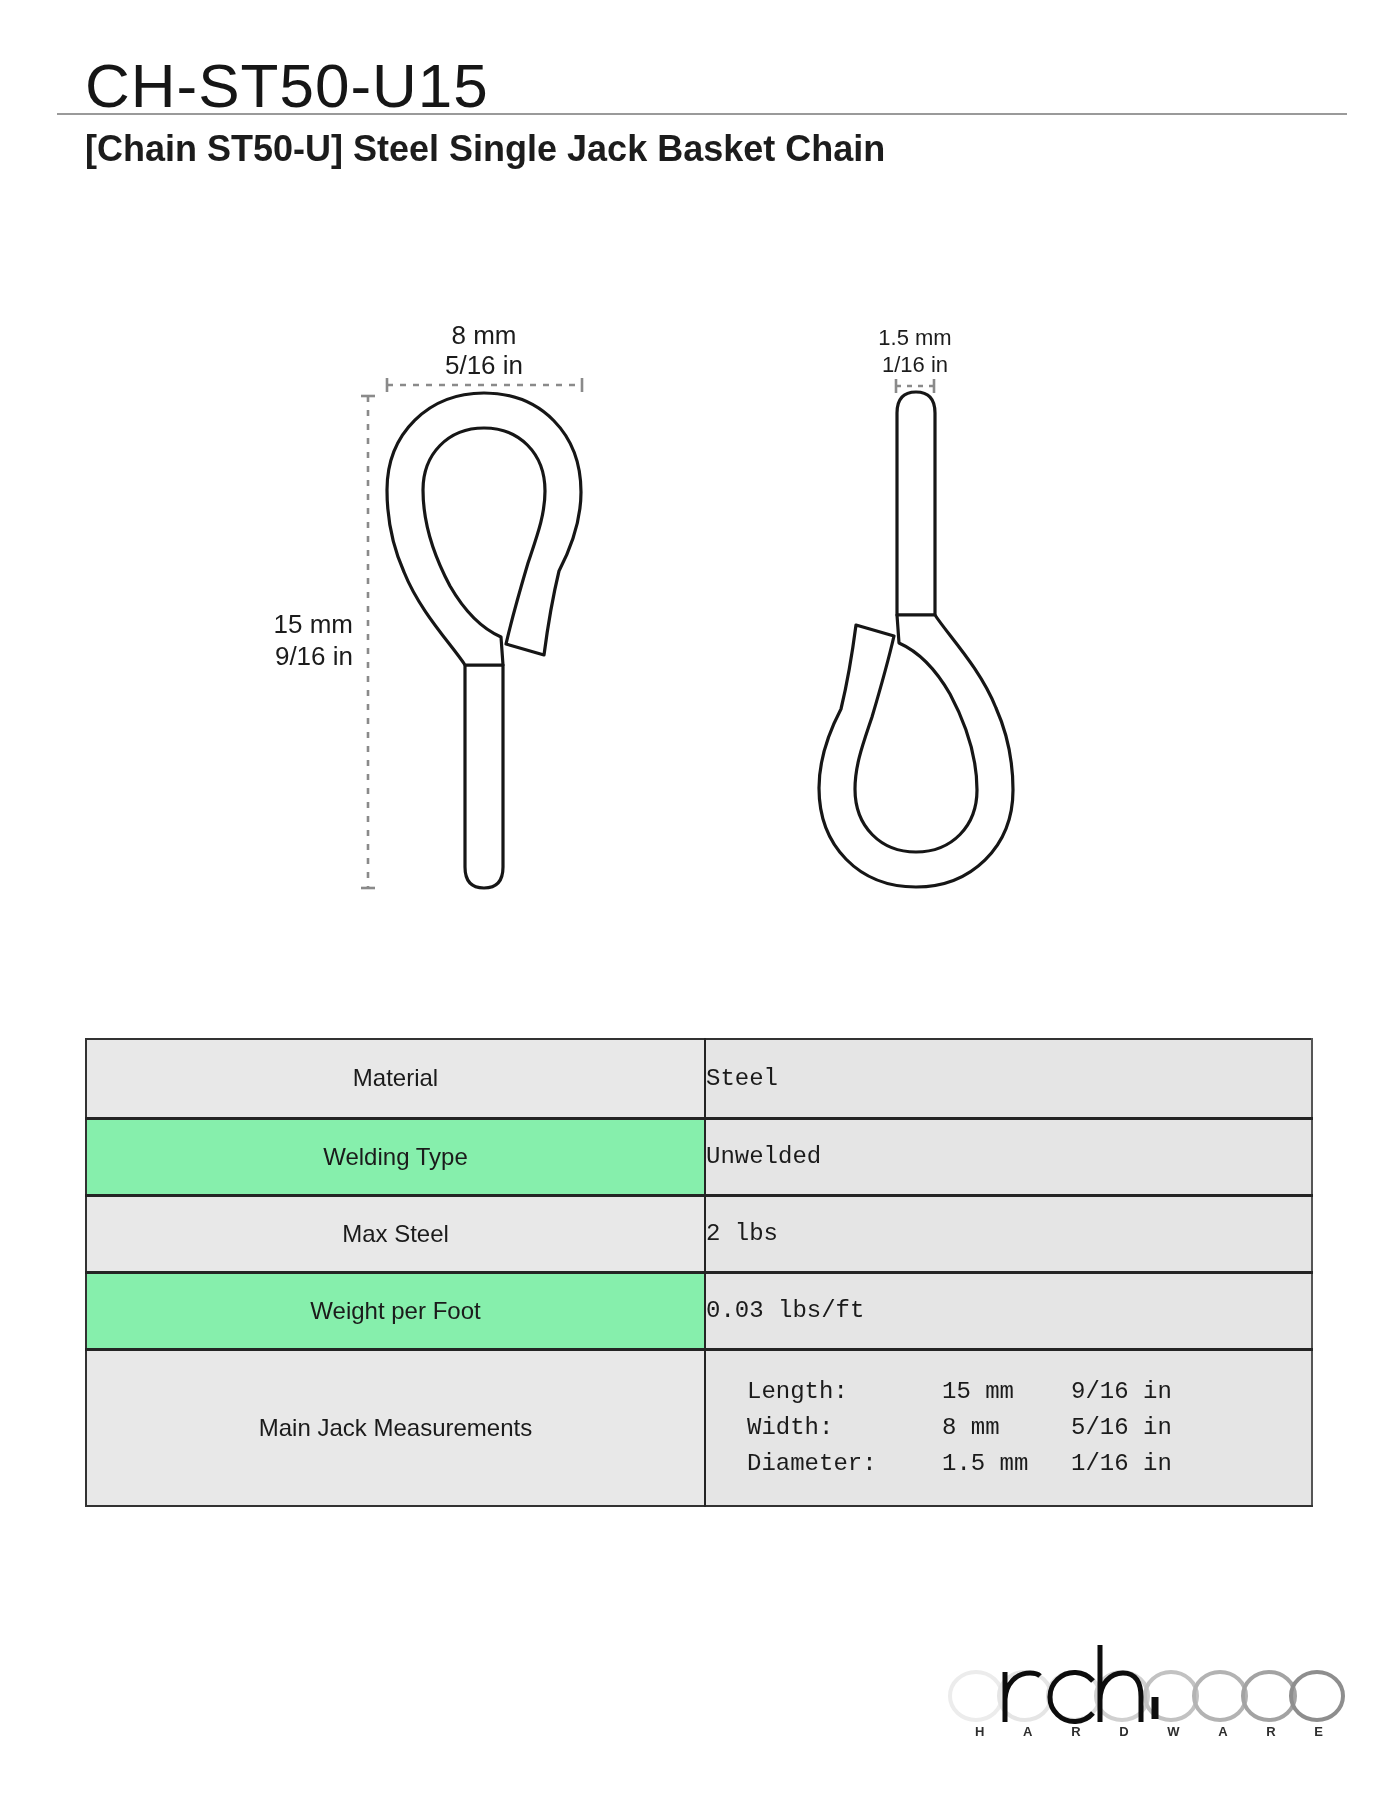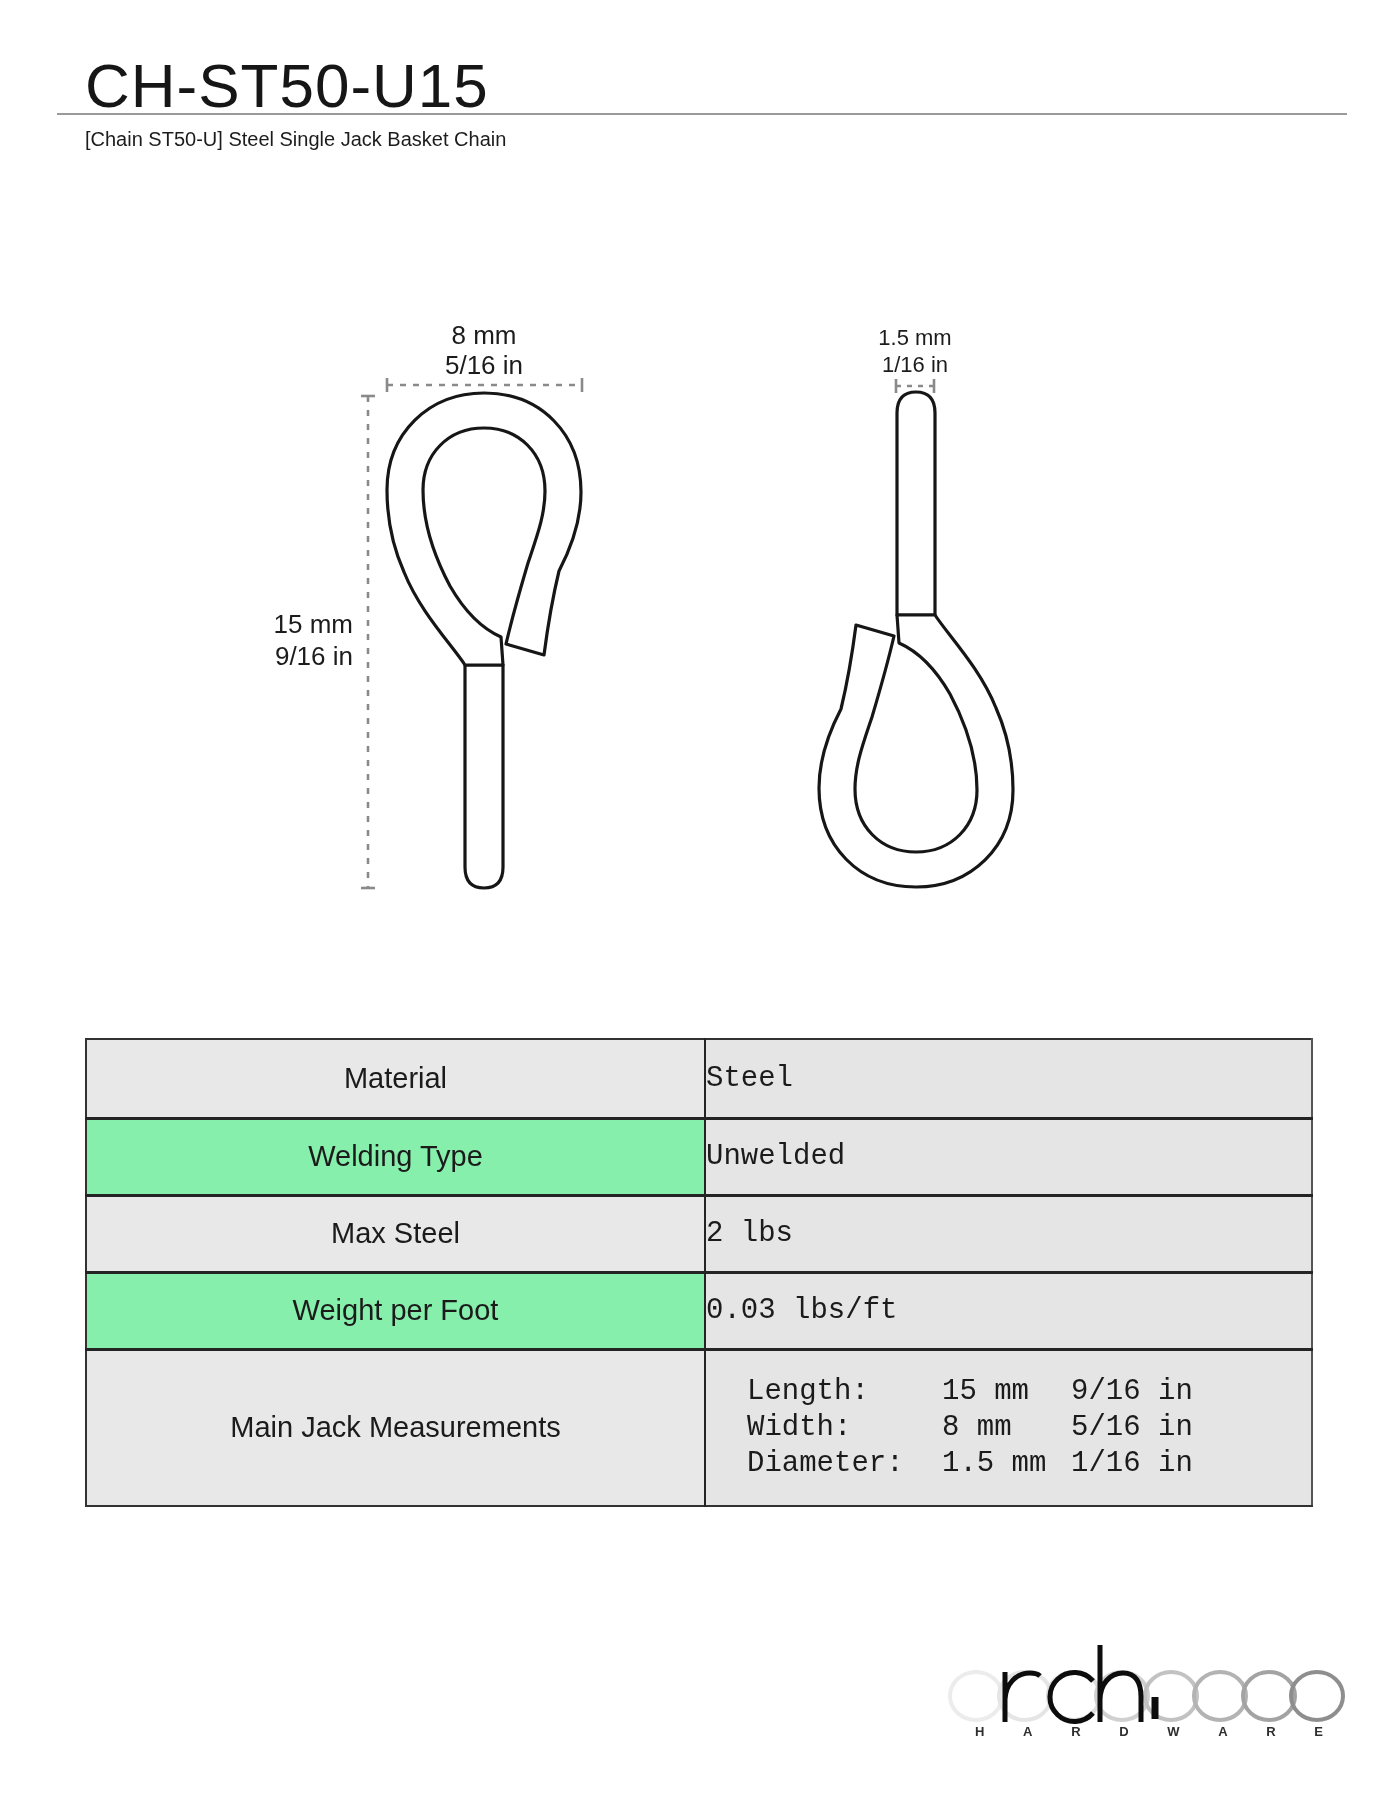--- a/index.html
+++ b/index.html
@@ -10,33 +10,33 @@
   
   .sku-title{
     position:absolute;left:85px;top:50px;font-size:62px;font-weight:400;
     letter-spacing:1px;color:#161616;
   }
   .header-rule{
     position:absolute;left:57px;top:113px;width:1290px;height:0;
     border-top:2px solid #9a9a9a;
   }
   .subtitle{
-    position:absolute;left:85px;top:128px;font-size:20px;font-weight:400;color:#1c1c1c;
+    position:absolute;left:85px;top:128px;font-size:36px;font-weight:700;color:#1c1c1c;
   }
   
   .dim-label{position:absolute;color:#1c1c1c;text-align:center;}
   .dim-label .l1,.dim-label .l2{display:block;}
   .lbl-front-width{left:384px;top:320px;width:200px;font-size:26px;line-height:30px;}
   .lbl-front-length{left:153px;top:608px;width:200px;font-size:26px;line-height:32px;text-align:right;}
   .lbl-side-diameter{left:815px;top:324px;width:200px;font-size:22px;line-height:27px;}
   
   table.spec{
     position:absolute;left:85px;top:1038px;width:1228px;
     border-collapse:collapse;table-layout:fixed;
-    font-size:29px;color:#1b1b1b;
+    font-size:24px;color:#1b1b1b;
   }
   table.spec td{padding:0;vertical-align:middle;}
   table.spec tr td{border-top:3px solid #242424;}
   table.spec tr:first-child td{border-top:none;}
   table.spec{border:2px solid #323232;border-right:2px solid #565656;}
   td.cell-label{
     width:617px;text-align:center;border-right:2px solid #242424;
   }
   tr.shade-dark td.cell-label{background:#e8e8e8;}
   tr.shade-light td.cell-label{background:#86efac;}

